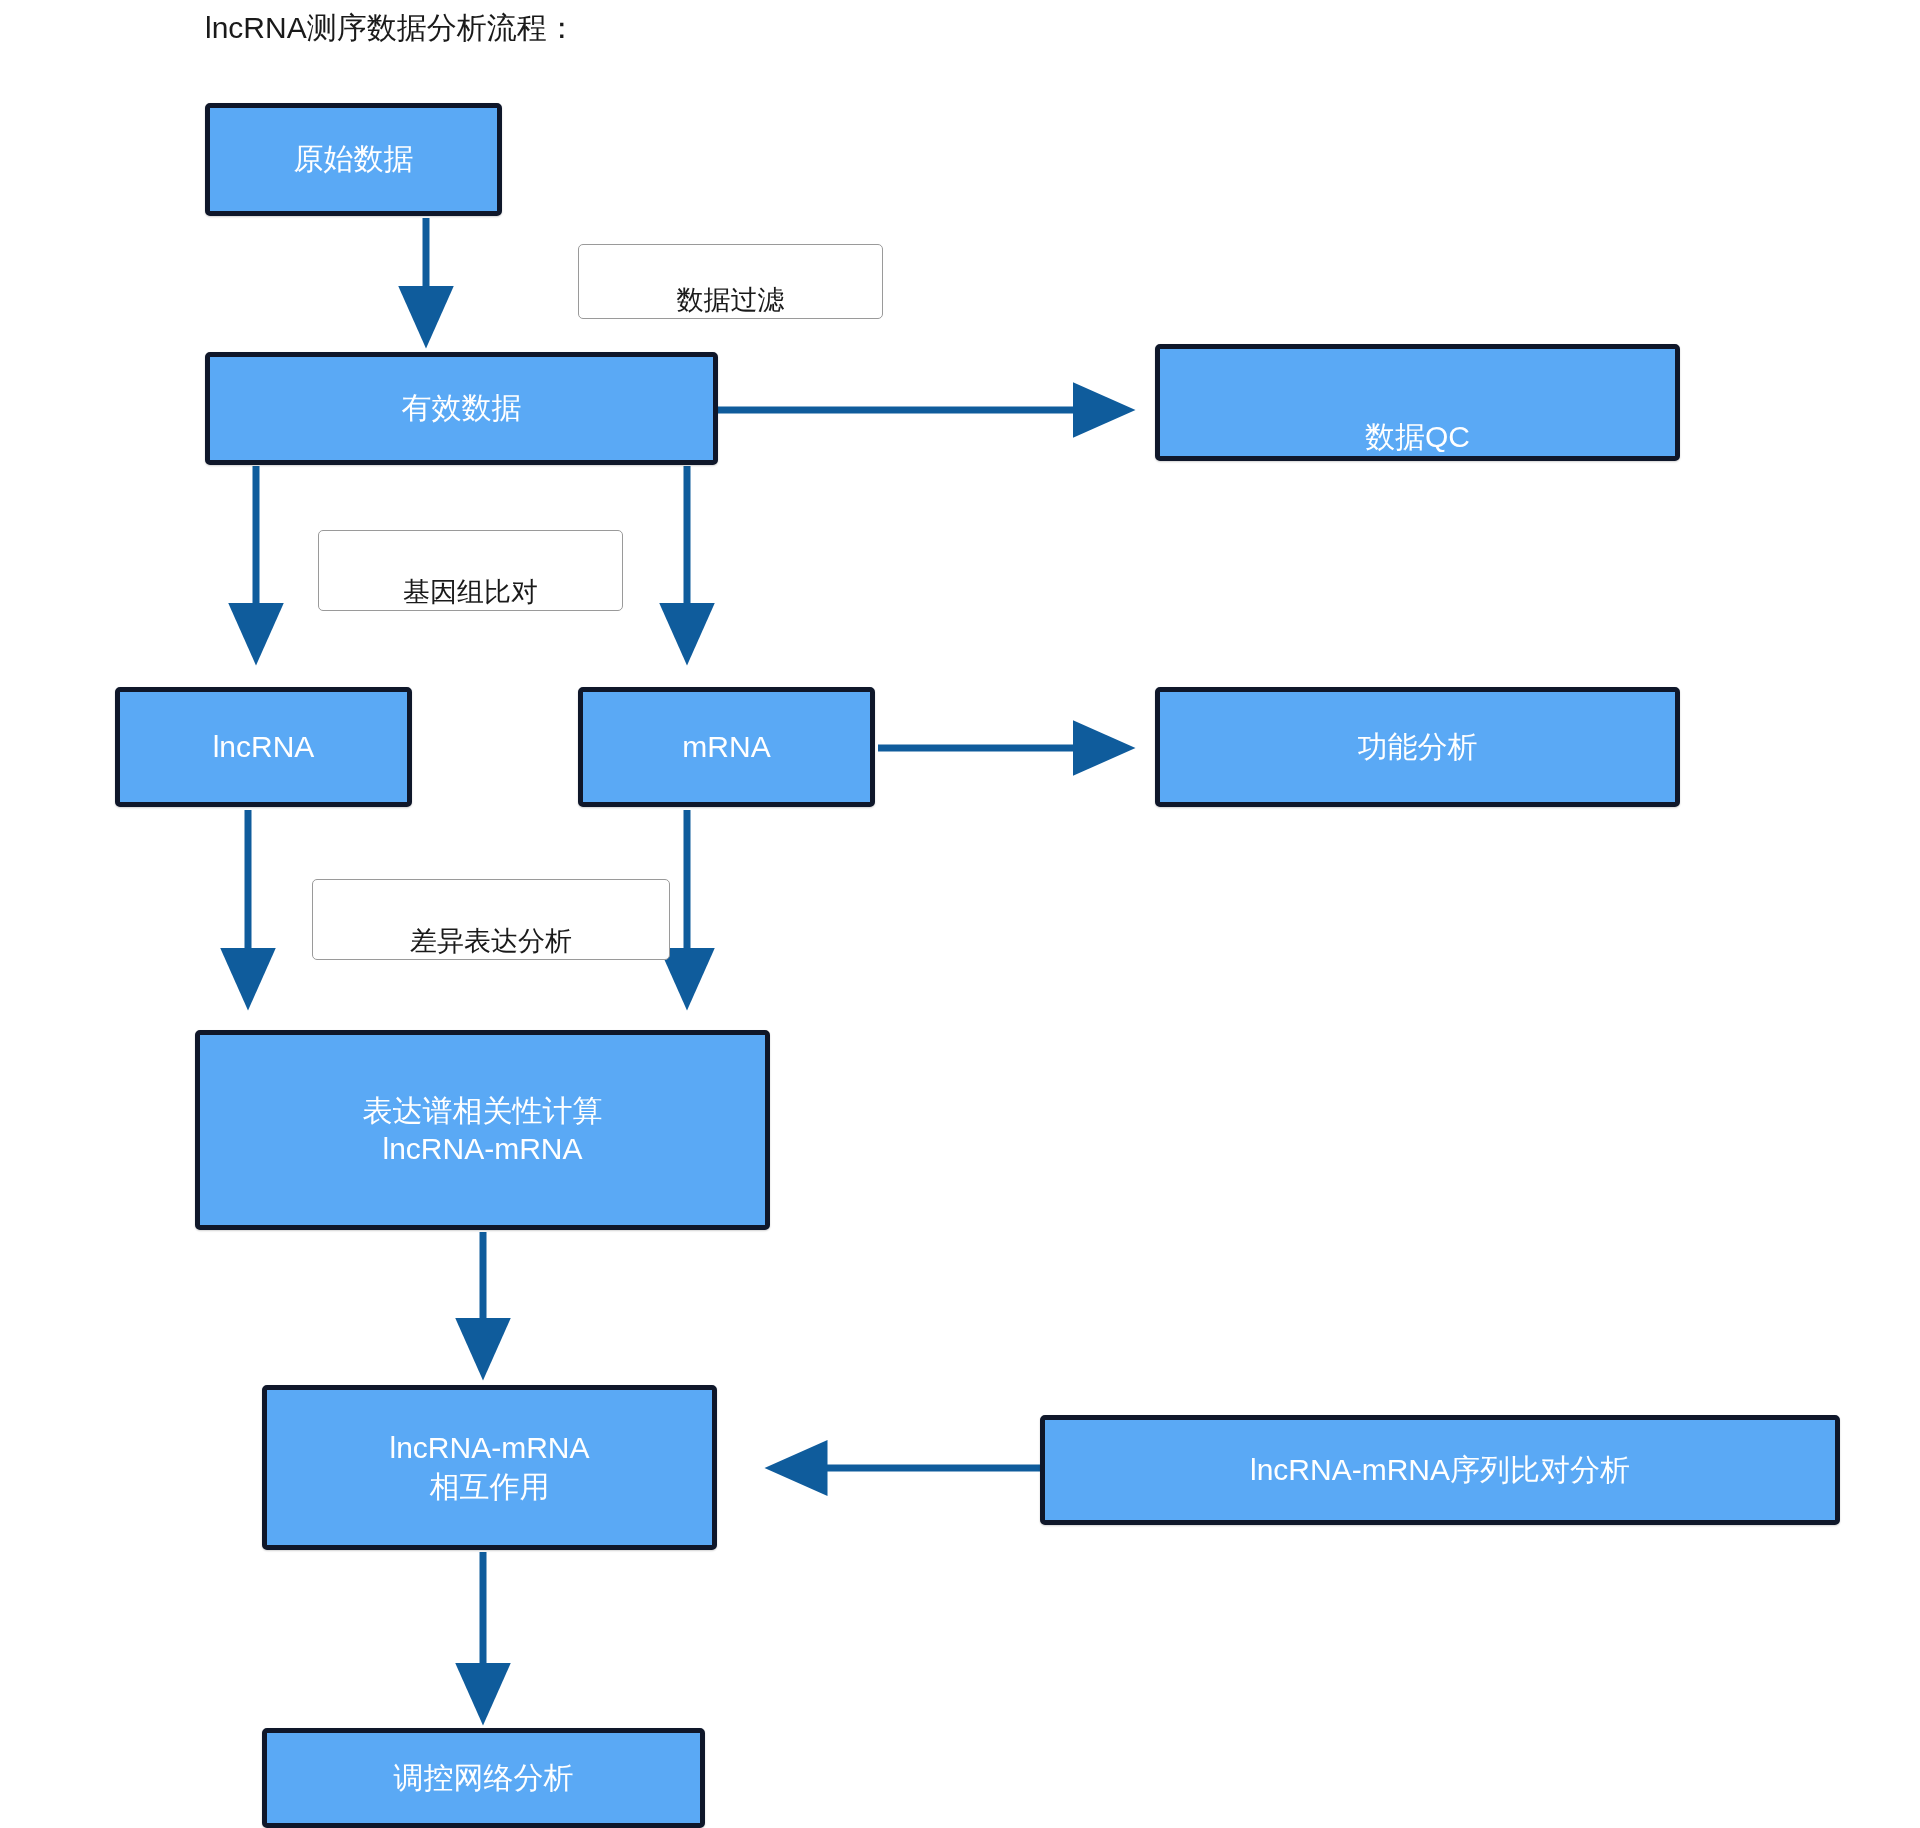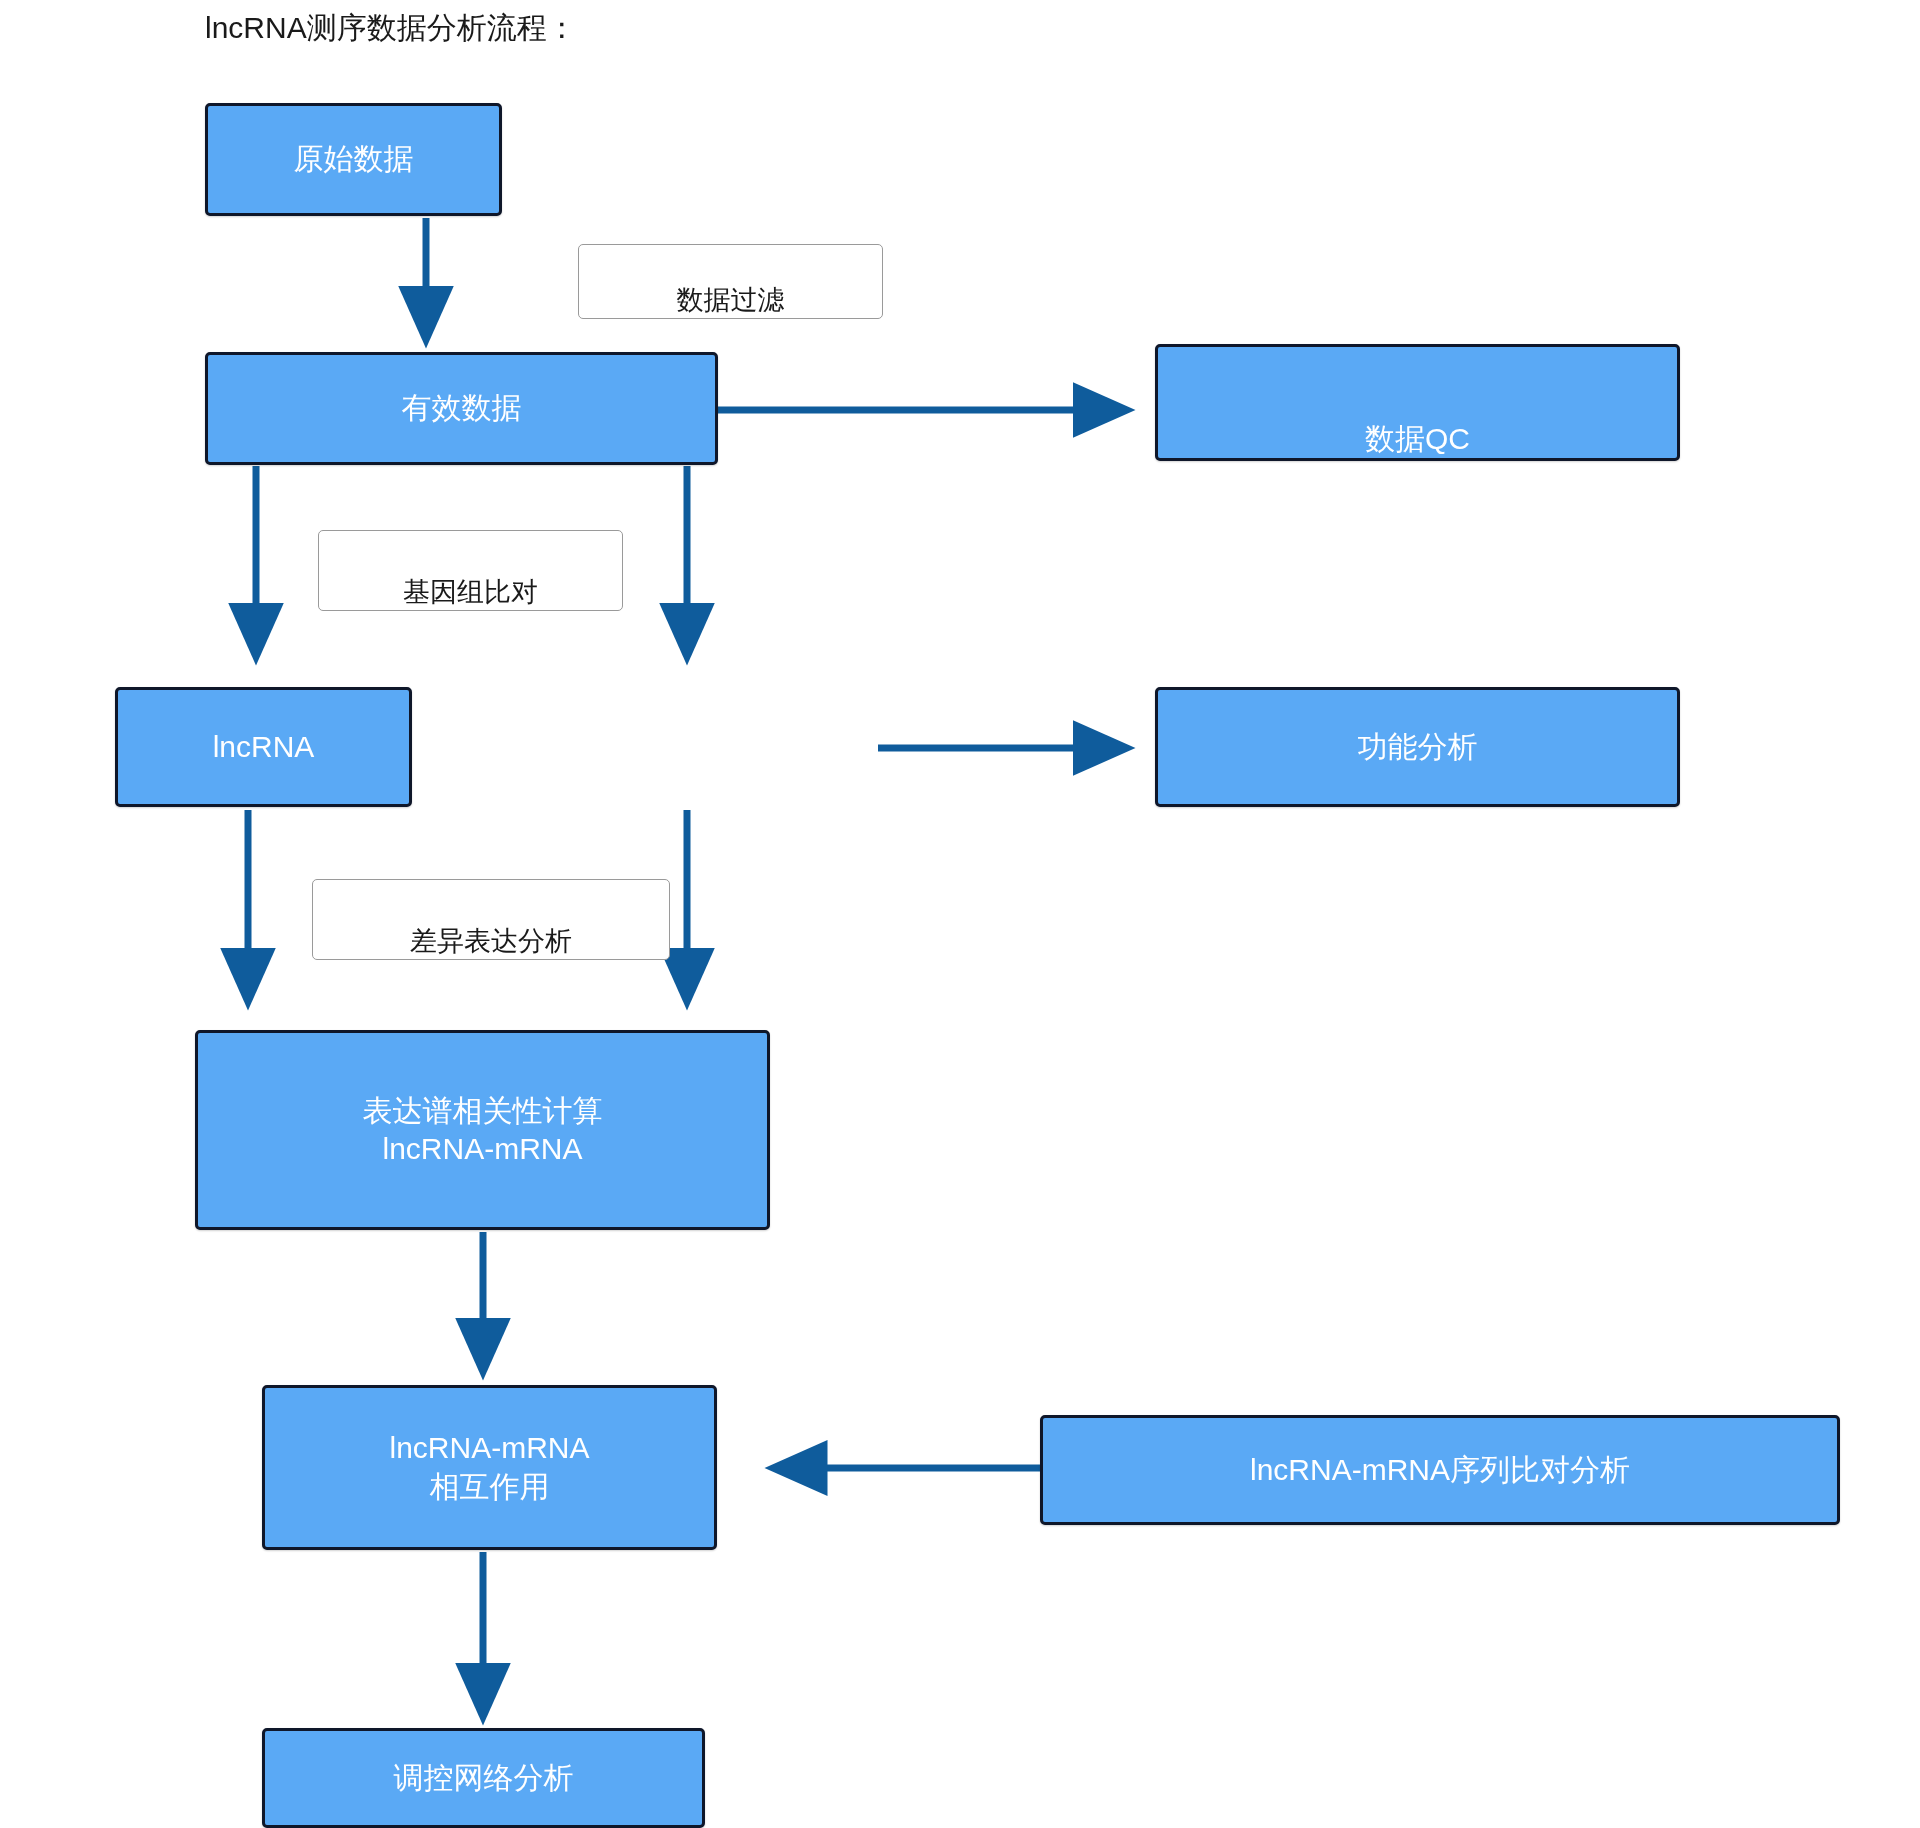--- a/index.html
+++ b/index.html
@@ -27,21 +27,21 @@
     left: 205px;
     top: 8px;
     font-size: 30px;
     color: #1a1a1a;
     white-space: nowrap;
   }
   .node {
     position: absolute;
     box-sizing: border-box;
     background: #5aa9f5;
-    border: 3px solid #0f172a;
+    border: 5px solid #0f172a;
     border-radius: 5px;
     color: #ffffff;
     font-size: 30px;
     display: flex;
     align-items: center;
     justify-content: center;
     text-align: center;
     line-height: 1.28;
     white-space: pre-line;
     box-shadow: 0 1px 2px rgba(0,0,0,0.18);
@@ -123,20 +123,23 @@
   </div>
 
   <div class="label-box" style="left:318px; top:530px; width:305px; height:81px;">
     <span>基因组比对</span>
   </div>
 
   <div class="node" style="left:115px; top:687px; width:297px; height:120px;">
     <span>lncRNA</span>
   </div>
 
+  <div class="node" style="left:578px; top:687px; width:297px; height:120px;">
+    <span>mRNA</span>
+  </div>
 
   <div class="node" style="left:1155px; top:687px; width:525px; height:120px;">
     <span>功能分析</span>
   </div>
 
   <div class="label-box" style="left:312px; top:879px; width:358px; height:81px;">
     <span>差异表达分析</span>
   </div>
 
   <div class="node" style="left:195px; top:1030px; width:575px; height:200px;">

